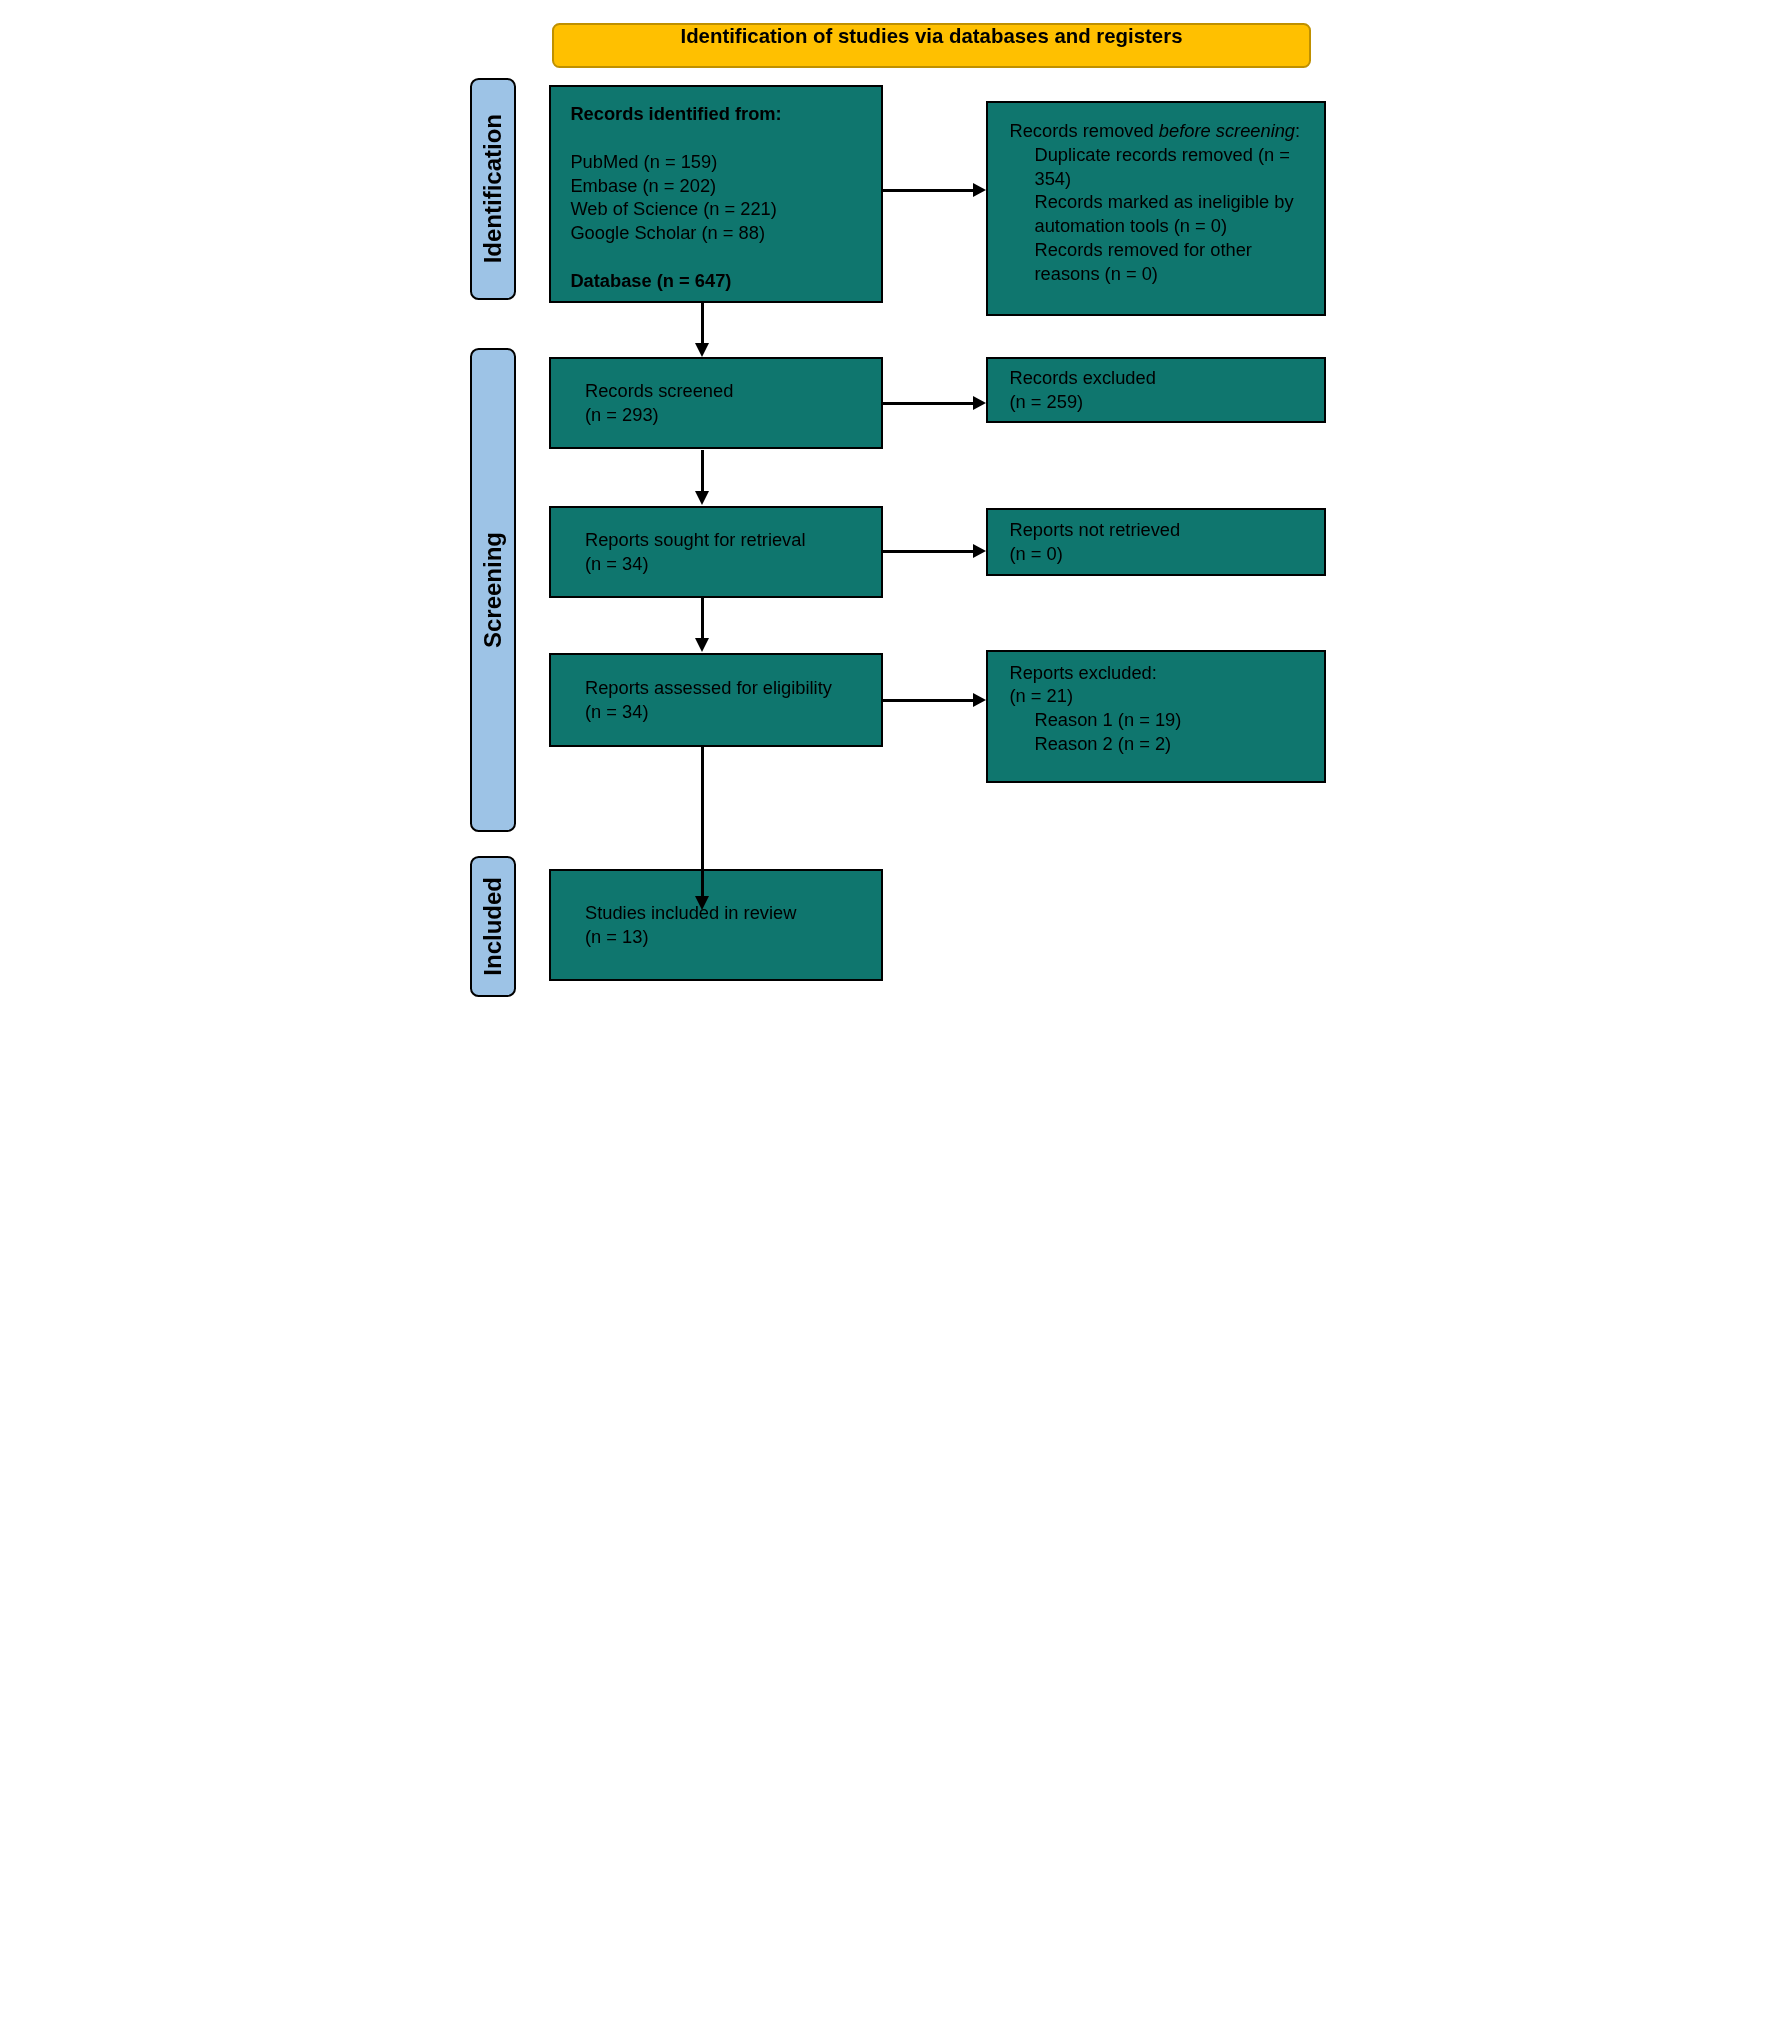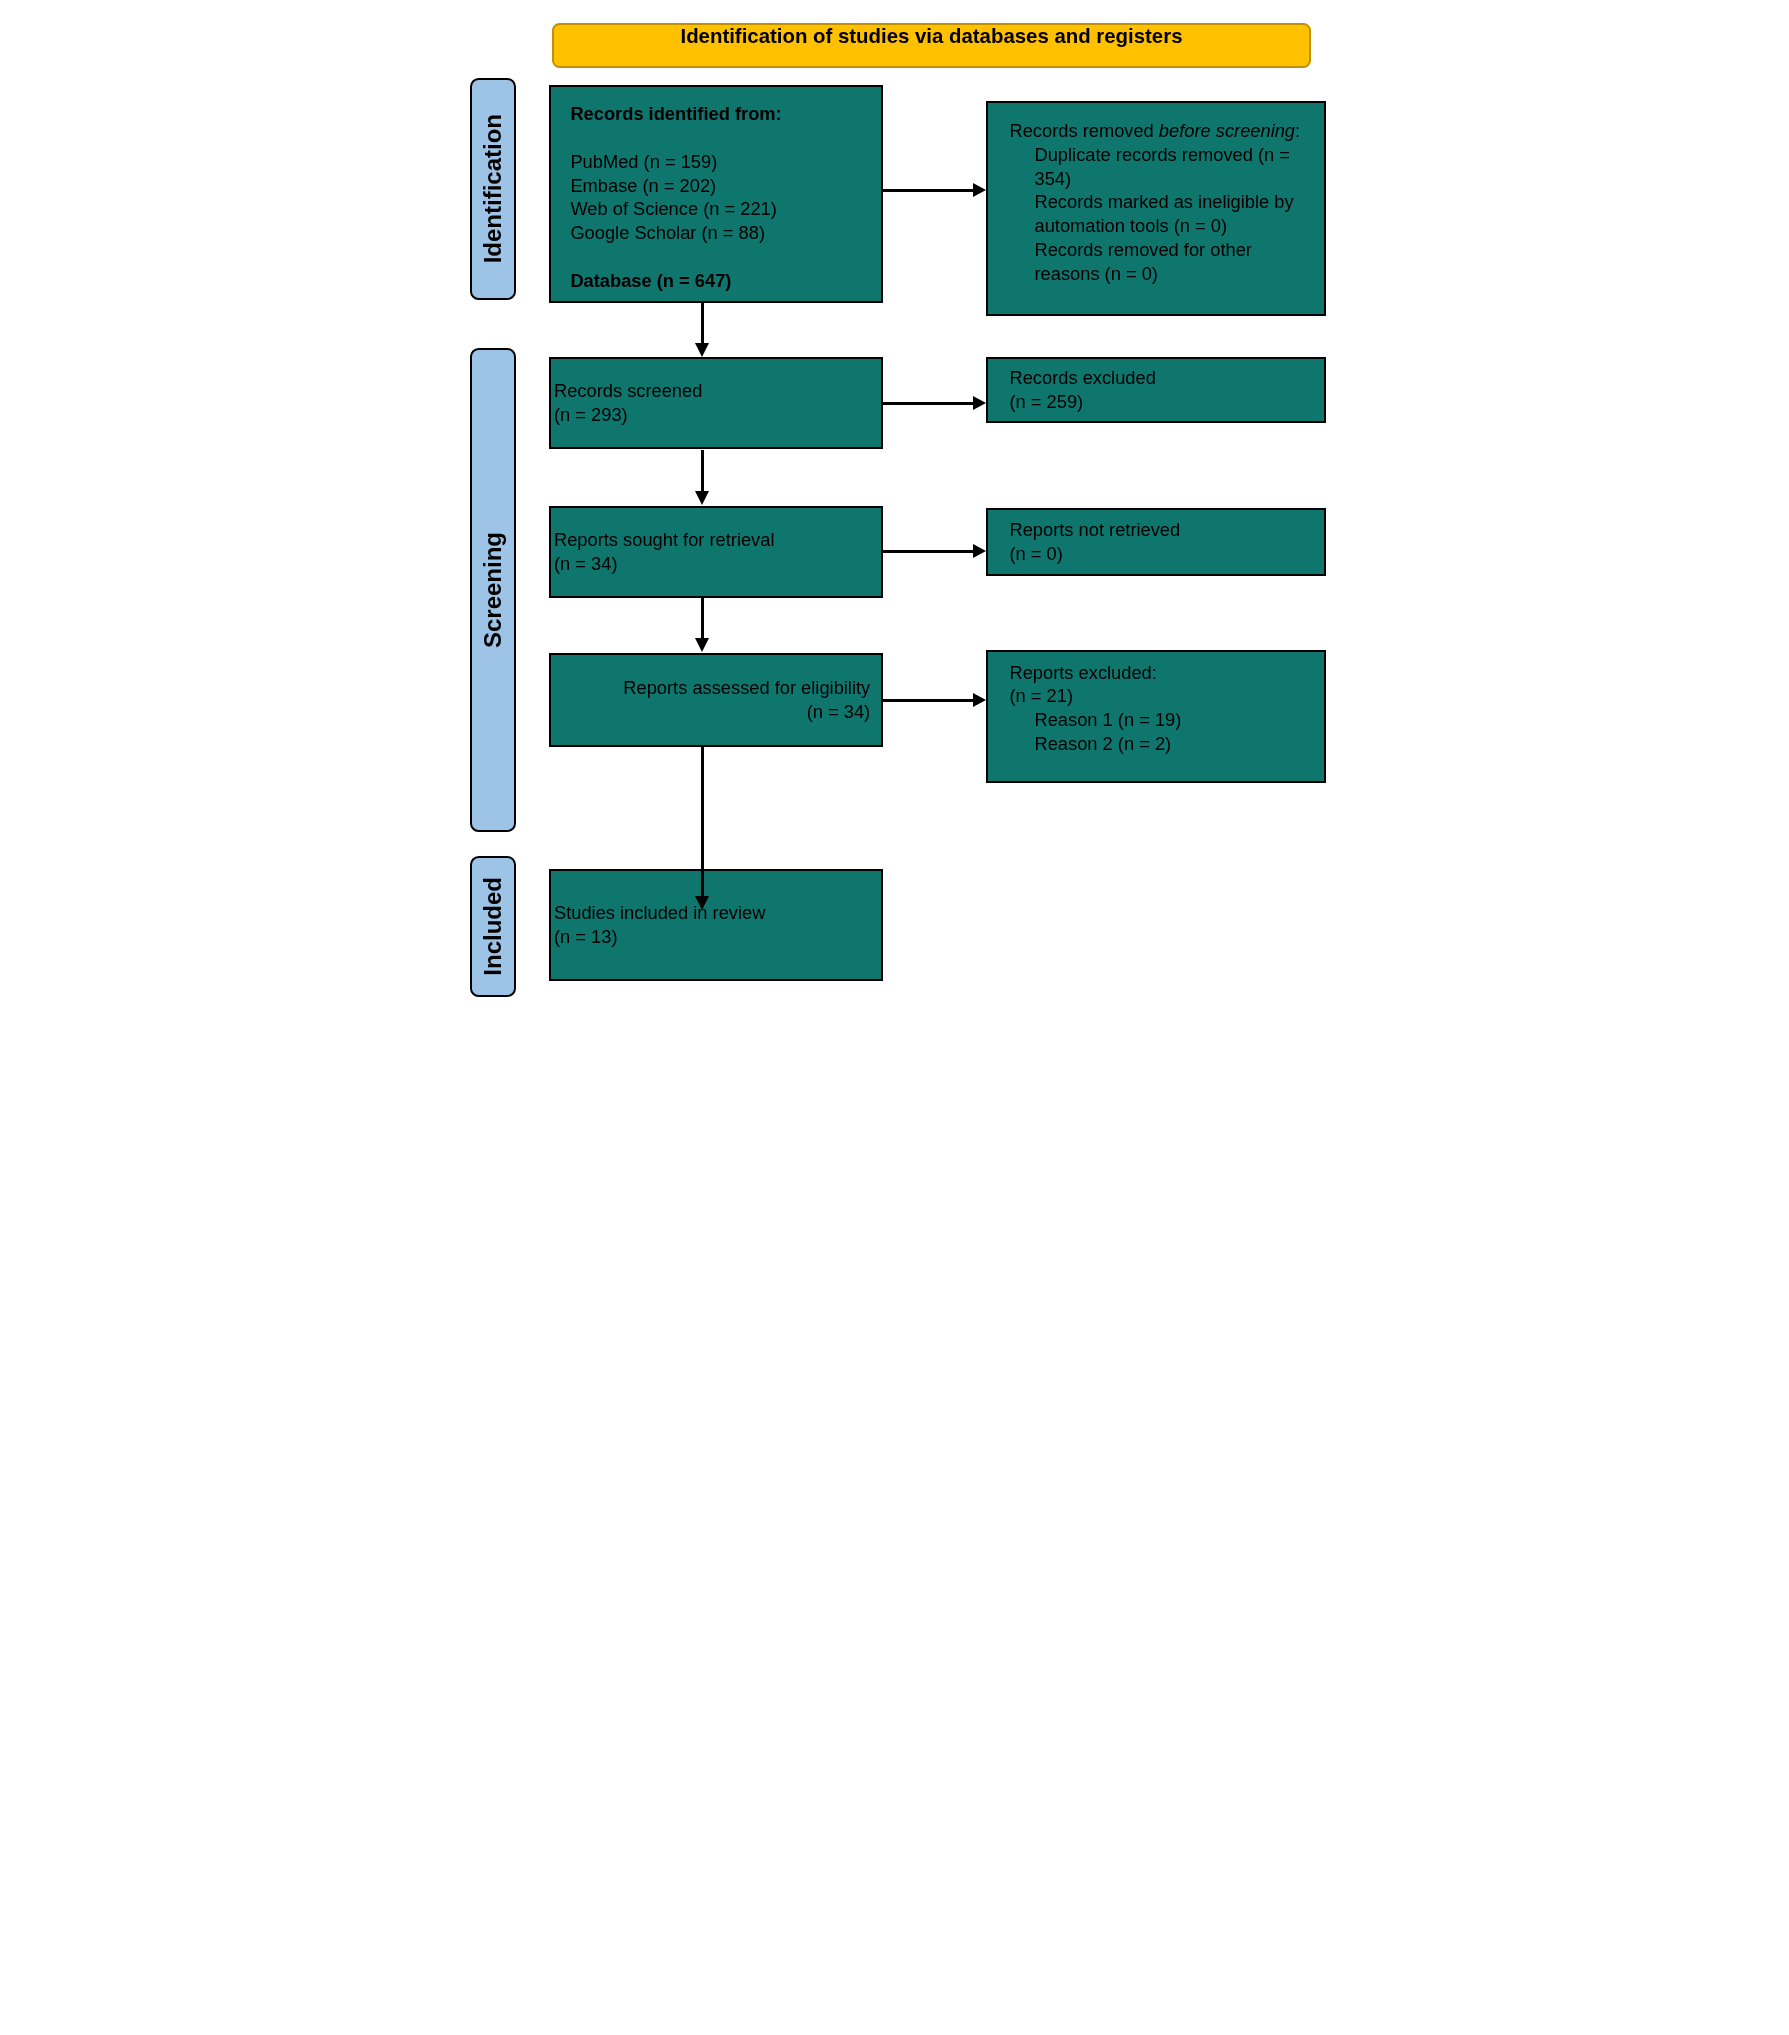--- a/index.html
+++ b/index.html
@@ -58,25 +58,25 @@
   }
   .colL { left: 102px;  width: 334px; }
   .colR { left: 539px; width: 340px; }
 
   .b1 { top: 85px;  height: 218px; padding: 15px 10.8px 0 19.4px; }
   .r1 { top: 101px;  height: 215px; padding: 16px 10.8px 0 21.5px; }
   .b2 { top: 357px;  height: 92px; }
   .r2 { top: 357px;  height: 66px; }
   .b3 { top: 506px;  height: 92px; }
   .r3 { top: 508px;  height: 68px; }
-  .b4 { top: 653px; height: 94px; text-align: right; }
+  .b4 { top: 653px; height: 94px; }
   .r4 { top: 650px; height: 133px; padding: 8.6px 10.8px 0 21.5px; }
   .b5 { top: 869px; height: 112px; }
 
-  .vcenter { display: flex; flex-direction: column; justify-content: center; padding-left: 3px; padding-right: 10.8px; }
+  .vcenter { display: flex; flex-direction: column; justify-content: center; padding-left: 34px; padding-right: 10.8px; }
   .colR.vcenter { padding-left: 21.5px; }
 
   .bold { font-weight: bold; }
   .mb-line { margin-bottom: 24px; }
   .indent { padding-left: 25px; }
   em { font-style: italic; }
 
   
   .harrow {
     position: absolute;

